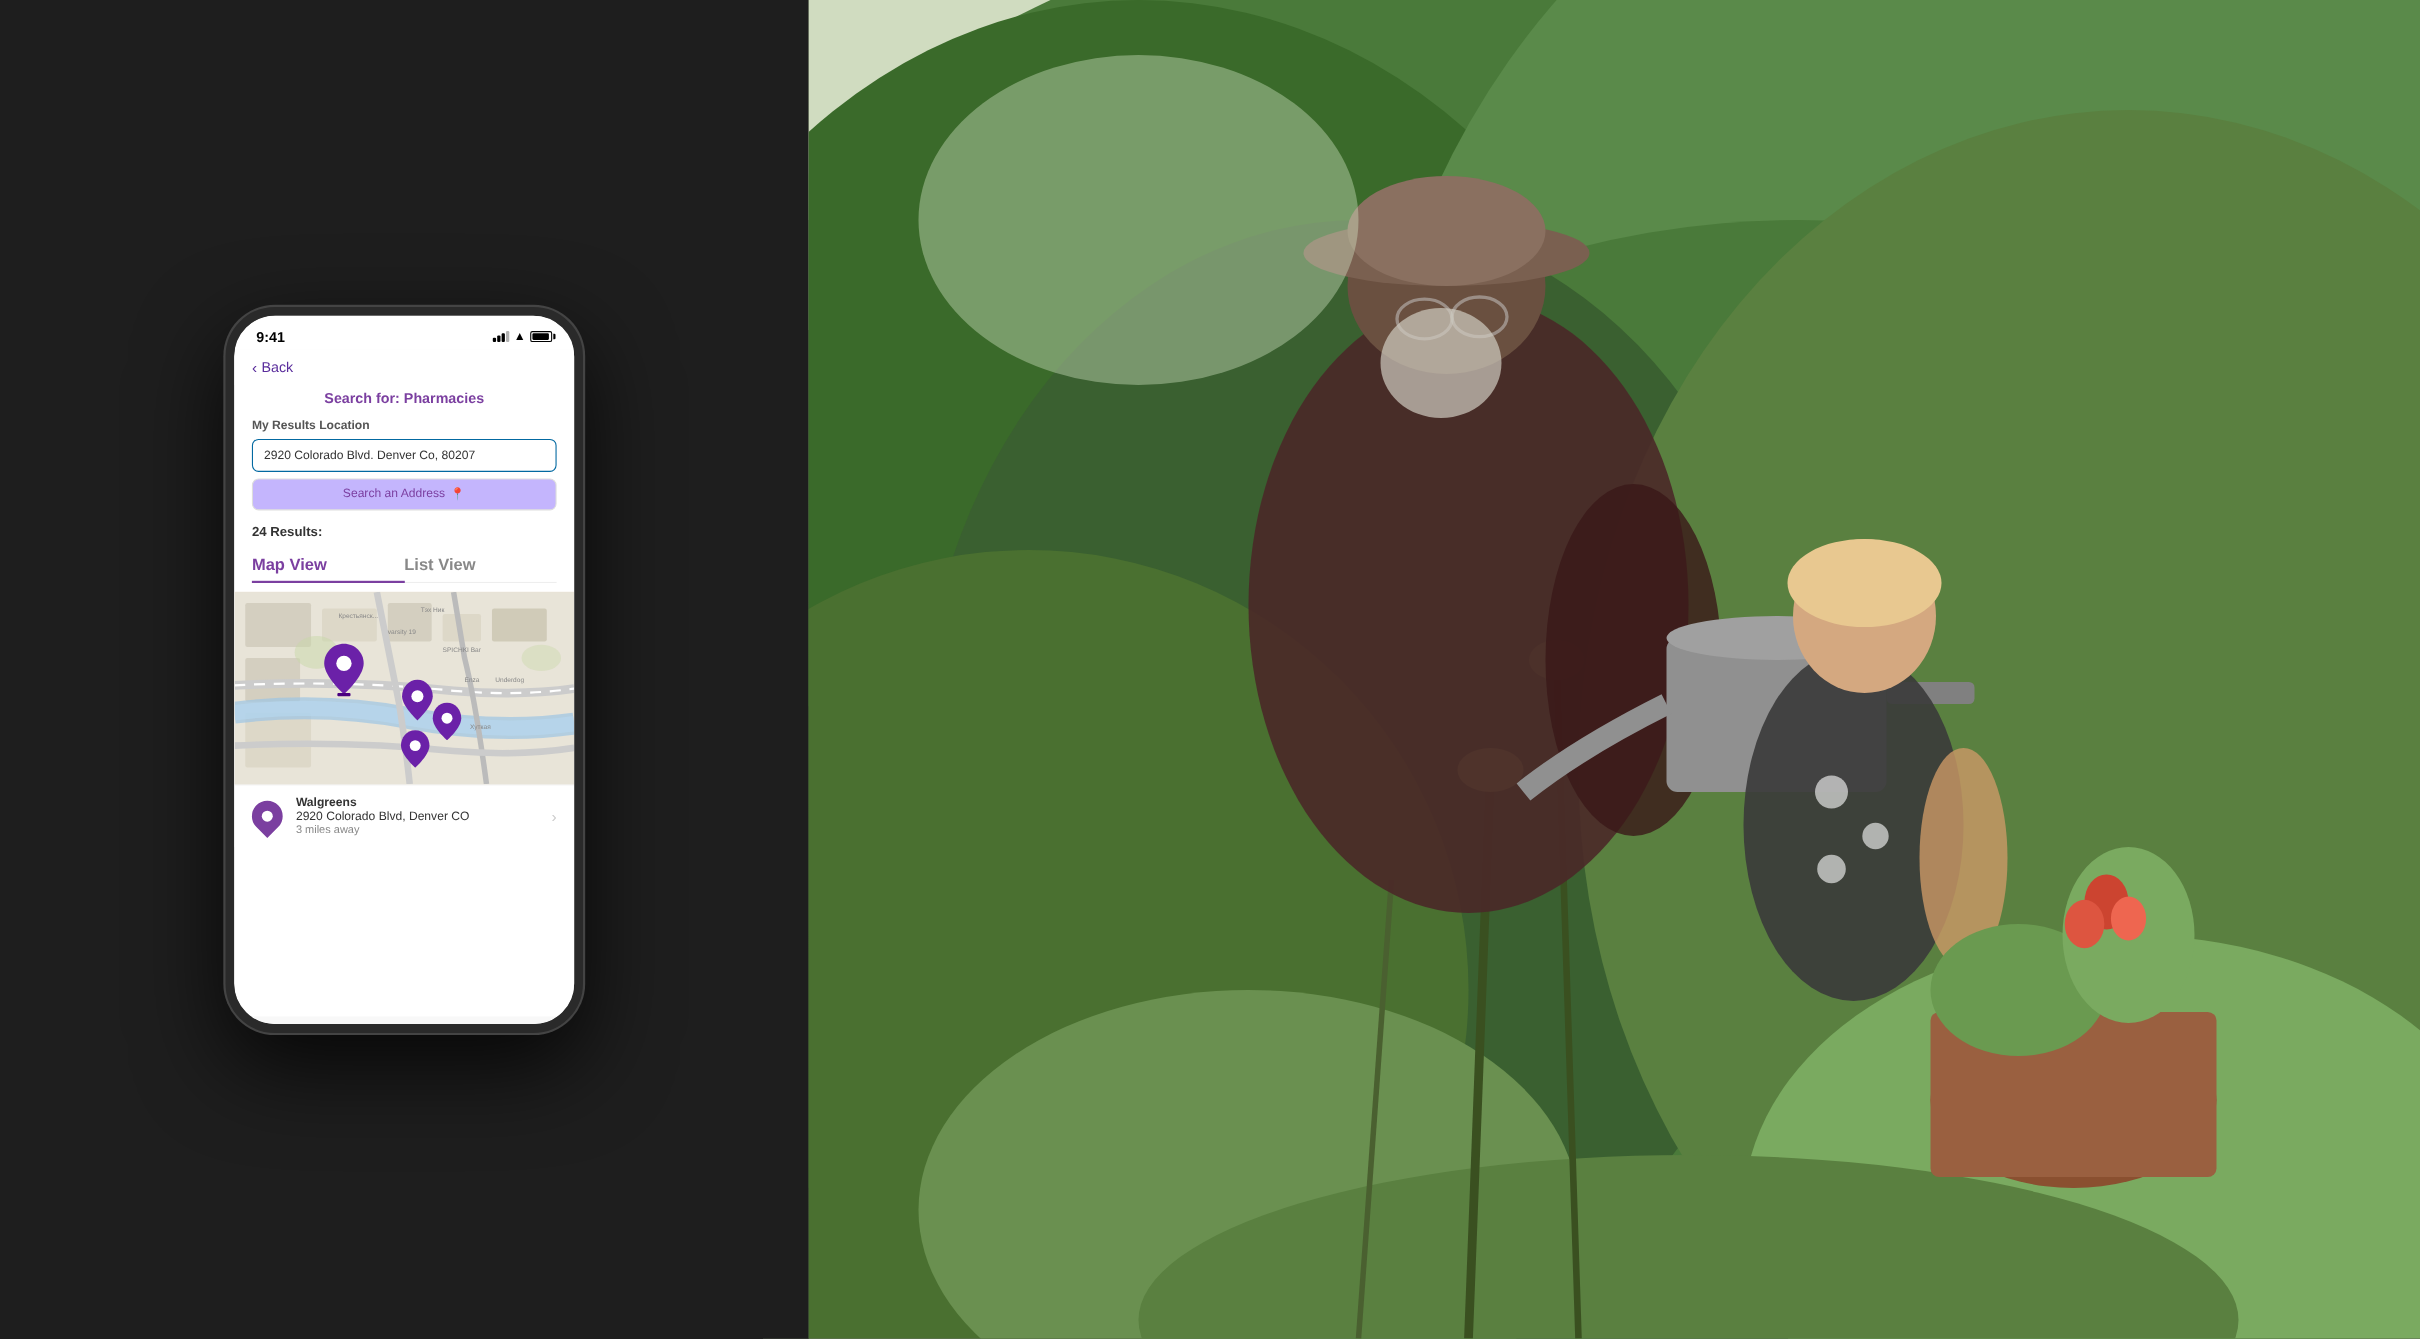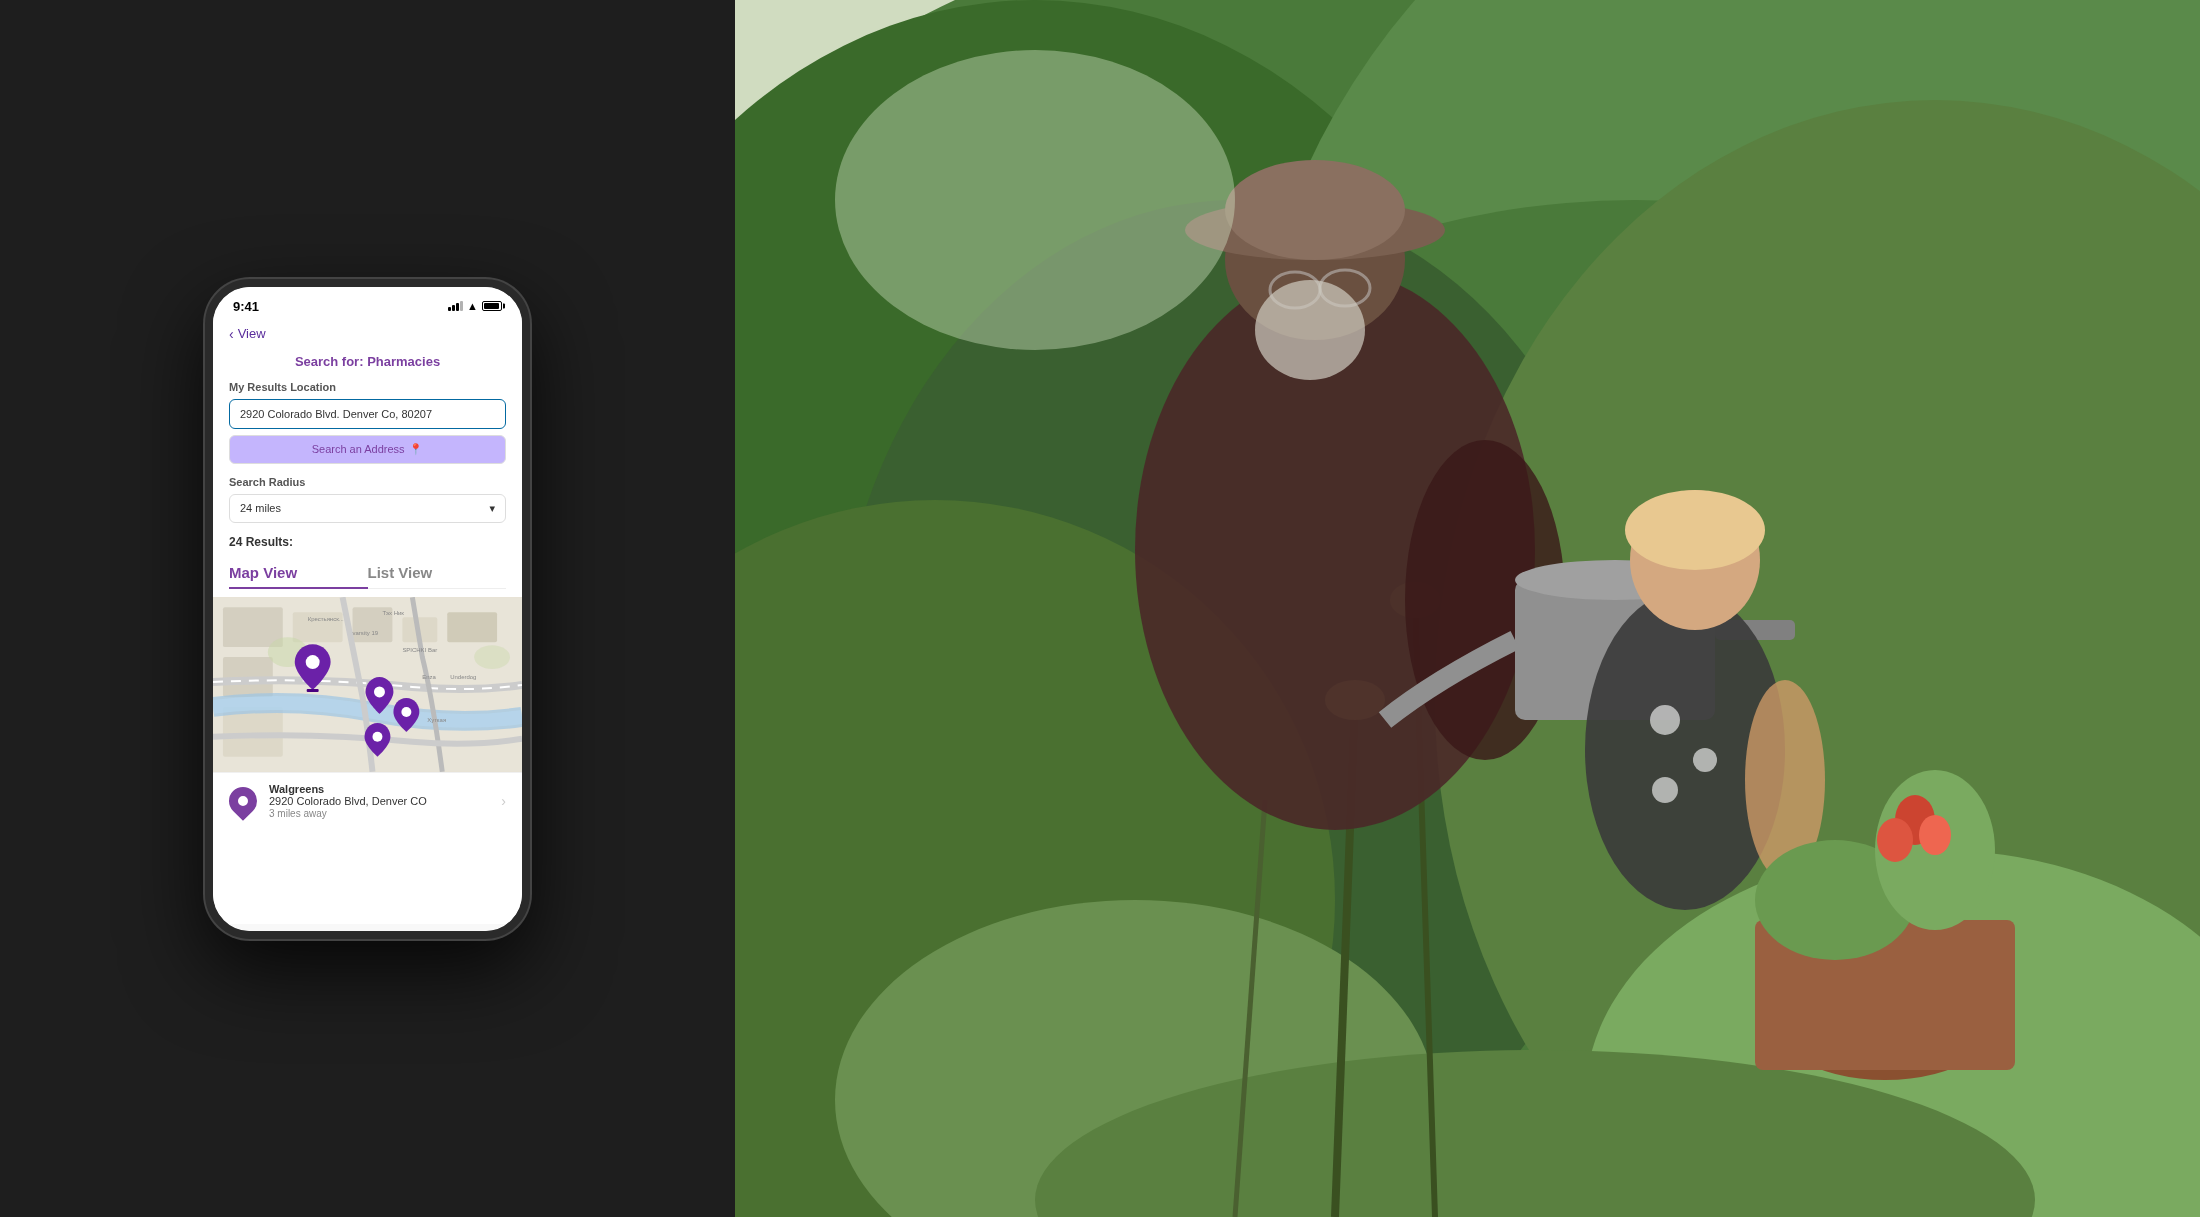--- a/index.html
+++ b/index.html
@@ -368,43 +368,36 @@
           <div class="battery-icon">
             <div class="battery-fill"></div>
           </div>
         </div>
       </div>
 
       <div class="app-content">
 
         <div class="back-button">
           <span class="back-chevron">‹</span>
-          <span>View</span>
+          <span>Back</span>
         </div>
 
         <div class="search-label">
           <span>Search for: </span><span style="color:#7b3fa0;">Pharmacies</span>
         </div>
 
         <div class="location-section">
           <div class="location-label">My Results Location</div>
           <input class="location-input" type="text" value="2920 Colorado Blvd. Denver Co, 80207" style="">
           <button class="search-address-btn">
             <span>Search an Address</span>
             <span class="location-pin-icon">📍</span>
           </button>
         </div>
 
-        <div class="radius-section">
-          <div class="radius-label">Search Radius</div>
-          <div class="radius-select">
-            <span>24 miles</span>
-            <span>▾</span>
-          </div>
-        </div>
 
         <div class="results-section">
           <div class="results-count">24 Results:</div>
 
           <div class="tabs-bar">
             <div class="tab active">
               <span>Map View</span>
             </div>
             <div class="tab">
               <span>List View</span>

